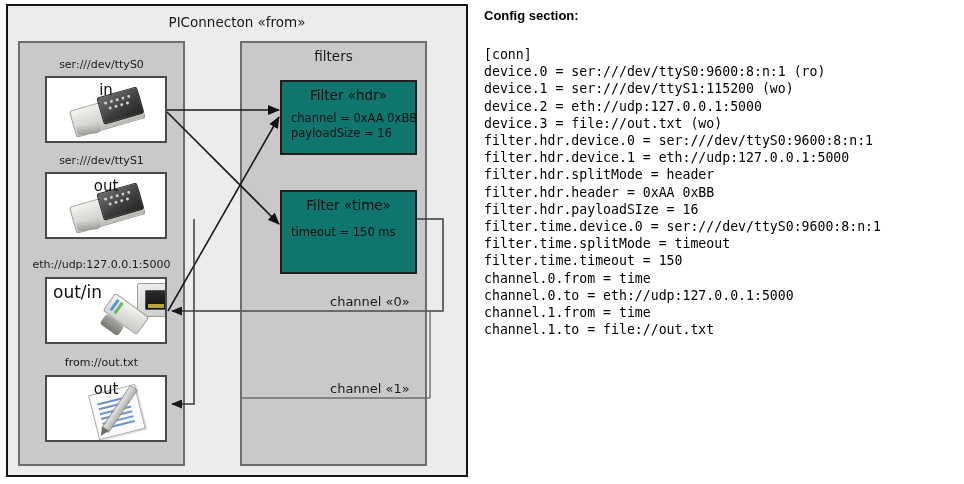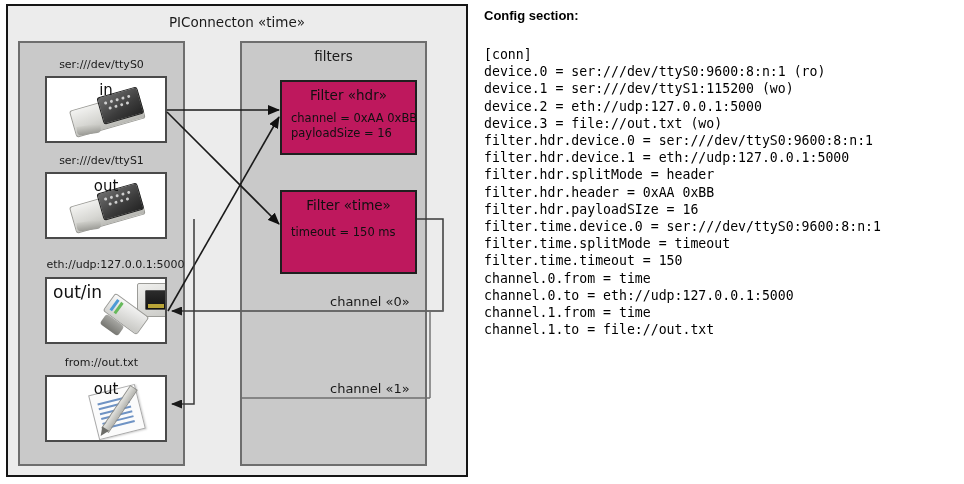--- a/index.html
+++ b/index.html
@@ -204,21 +204,21 @@
     position: absolute; left: -1px; bottom: -8px;
     width: 0; height: 0;
     border-left: 4px solid transparent;
     border-right: 4px solid transparent;
     border-top: 9px solid #6c6c68;
   }
 
   
   .filter-box {
     position: absolute;
-    background: #be185d;
+    background: #0f766e;
     border: 2px solid #1f1f1f;
     box-sizing: border-box;
   }
   .filter-title {
     position: absolute;
     left: 0; top: 5px;
     width: 100%;
     text-align: center;
     font-size: 13.5px;
     color: #101010;
@@ -264,21 +264,21 @@
     color: #000;
     white-space: pre;
   }
 </style>
 </head>
 <body>
 
 <div id="diagram">
 
   <div class="outer-box">
-    <div class="outer-title">PIConnecton «time»</div>
+    <div class="outer-title">PIConnecton «from»</div>
   </div>
 
   <div class="panel" id="panel-devices"></div>
 
   <div class="dev-caption" style="left:18px; top:58px; width:167px;">ser:///dev/ttyS0</div>
   <div class="dev-box" style="left:45px; top:76px; width:122px; height:67px;">
     <div class="dev-label">in</div>
     <div class="pic-serial">
       <div class="shell"></div>
       <div class="tail"></div>
@@ -311,21 +311,21 @@
         <i style="left:18px;top:0px"></i>
           <i style="left:24px;top:0px"></i>
         <i style="left:3px;top:6px"></i>
           <i style="left:9px;top:6px"></i>
           <i style="left:15px;top:6px"></i>
         <i style="left:21px;top:6px"></i>
       </div>
     </div>
   </div>
 
-  <div class="dev-caption" style="left:18px; top:258px; width:167px;padding-left:14px;">eth://udp:127.0.0.1:5000</div>
+  <div class="dev-caption" style="left:18px; top:258px; width:167px;">eth://udp:127.0.0.1:5000</div>
   <div class="dev-box" style="left:45px; top:277px; width:122px; height:67px;">
     <div class="dev-label left">out/in</div>
     <div class="pic-eth">
       <div class="jack">
           <div class="port"></div>
         </div>
       <div class="cable"></div>
       <div class="plug">
           <div class="stripe"></div>
           <div class="stripe2"></div>

